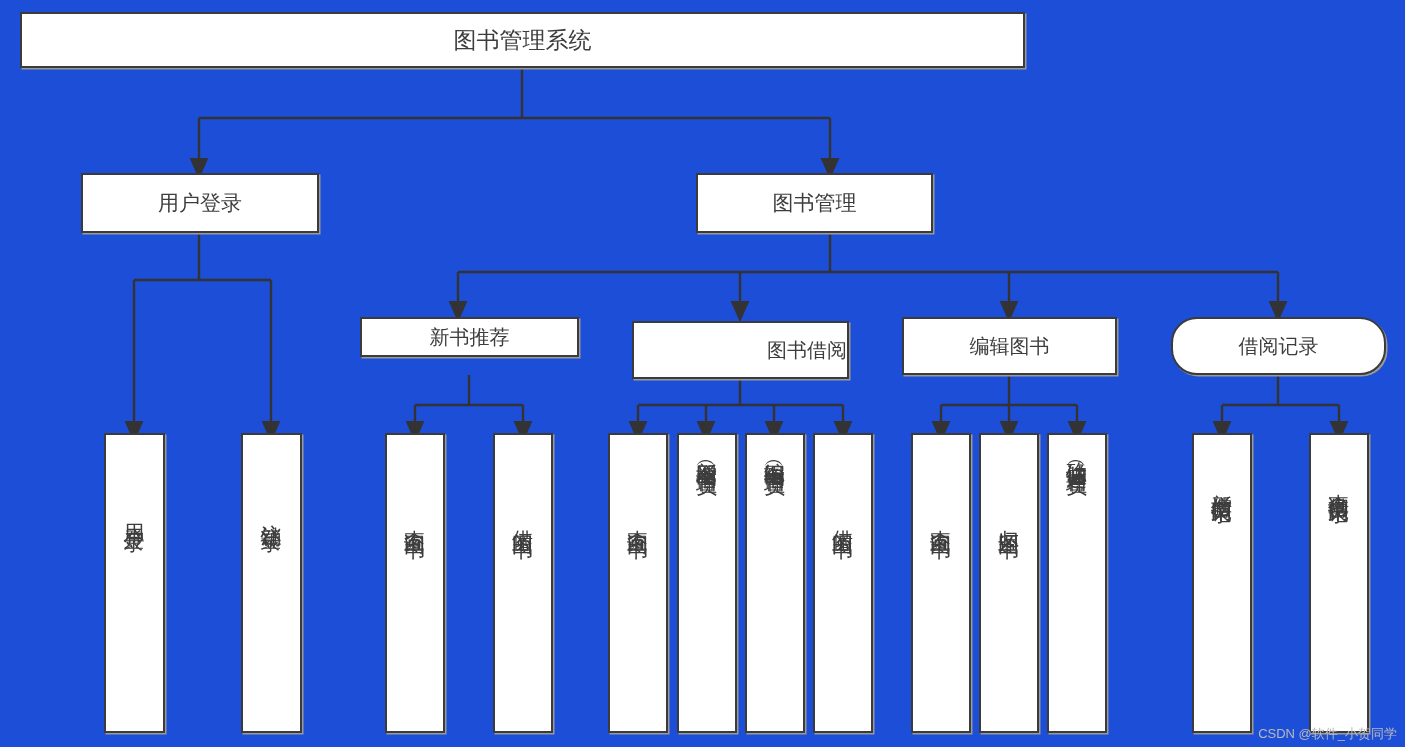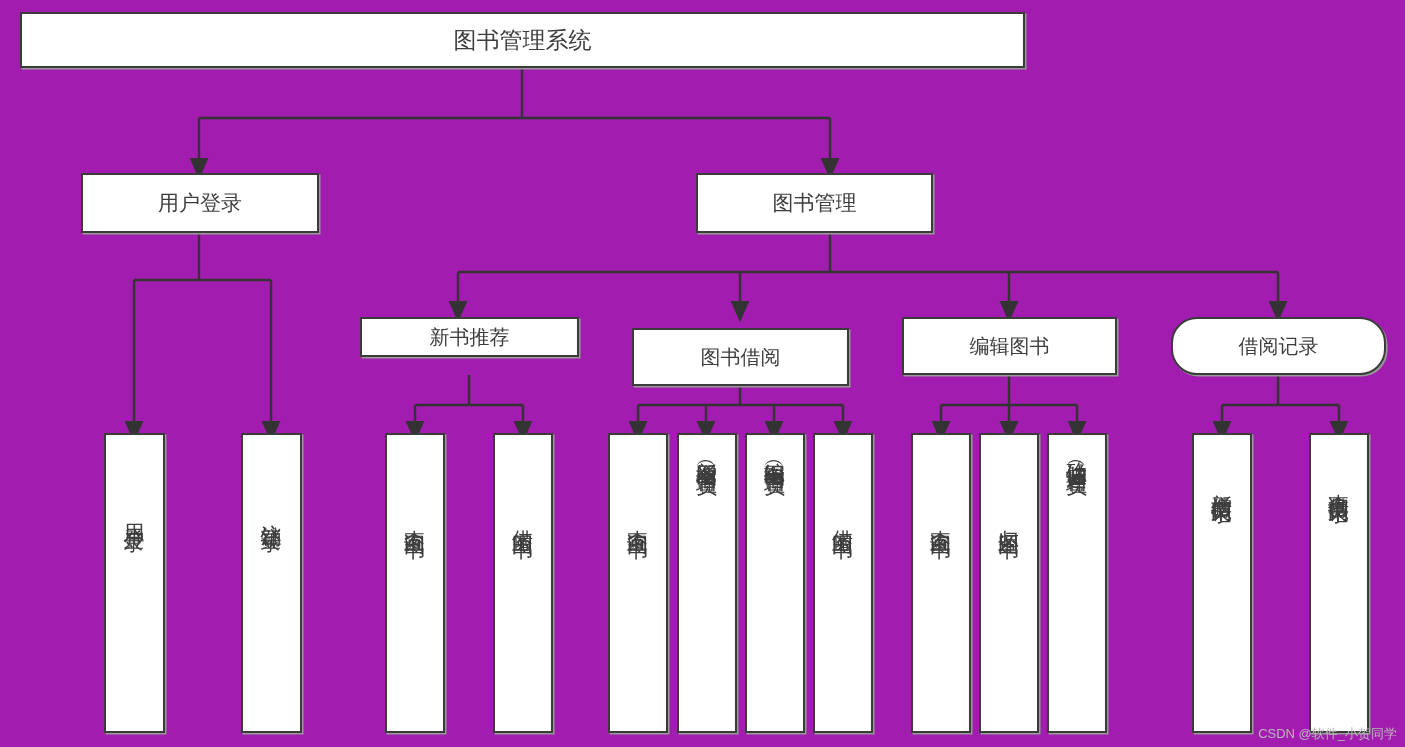--- a/index.html
+++ b/index.html
@@ -7,21 +7,21 @@
     padding: 0;
     background: #ffffff;
   }
   body {
     font-family: "Liberation Sans", "DejaVu Sans", sans-serif;
   }
   #canvas {
     position: relative;
     width: 1405px;
     height: 747px;
-    background: #a21caf;
+    background: #1d4ed8;
     overflow: hidden;
   }
   #wires {
     position: absolute;
     left: 0;
     top: 0;
     width: 1405px;
     height: 747px;
     pointer-events: none;
   }
@@ -139,21 +139,21 @@
   </div>
 
   <div class="node level2" style="left:696px; top:173px; width:237px; height:60px;">
     <span>图书管理</span>
   </div>
 
   <div class="node level3" style="left:360px; top:317px; width:219px; height:40px;">
     <span>新书推荐</span>
   </div>
 
-  <div class="node level3" style="left:632px; top:328px; width:217px; height:58px;">
+  <div class="node level3" style="left:632px; top:321px; width:217px; height:58px;justify-content:flex-end;">
     <span>图书借阅</span>
   </div>
 
   <div class="node level3" style="left:902px; top:317px; width:215px; height:58px;">
     <span>编辑图书</span>
   </div>
 
   <div class="node level3" style="left:1171px; top:317px; width:215px; height:58px;border-radius:26px;">
     <span>借阅记录</span>
   </div>

